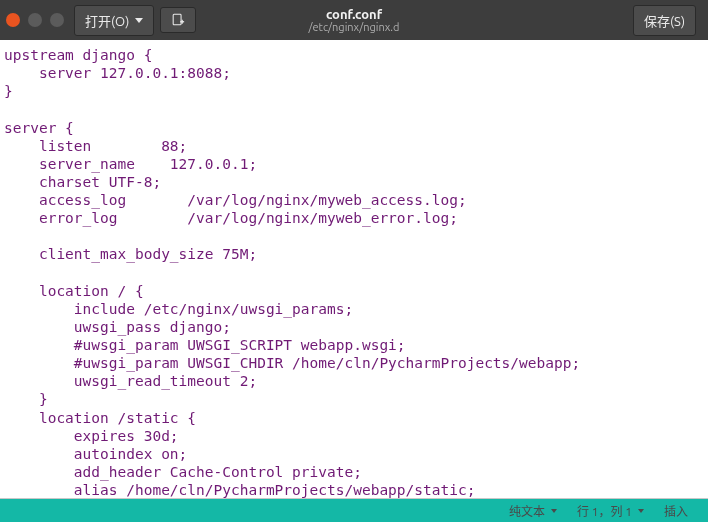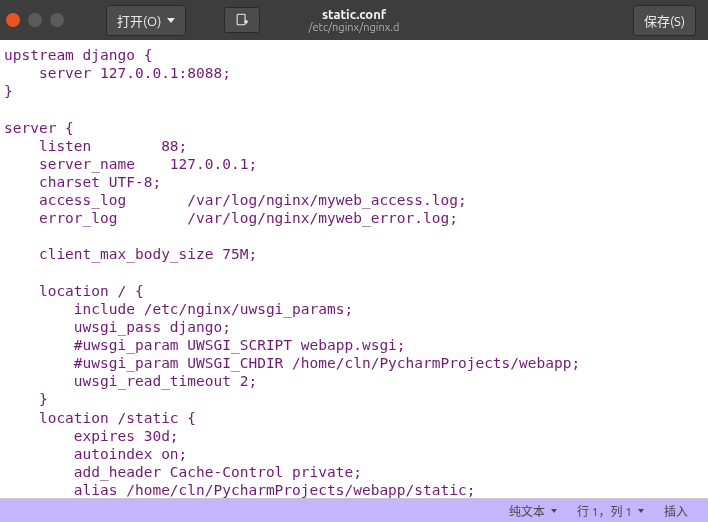--- a/index.html
+++ b/index.html
@@ -14,21 +14,20 @@
       flex-direction: column;
     }
     .titlebar {
       background: #3d3d3d;
       height: 40px;
       display: flex;
       align-items: center;
       color: #dcdcdc;
       padding: 0 6px;
       position: relative;
-      gap: 32px;
     }
     .window-controls {
       display: flex;
       gap: 8px;
       margin-right: 10px;
     }
     .wc {
       width: 14px;
       height: 14px;
       border-radius: 50%;
@@ -76,21 +75,21 @@
       font-family: "DejaVu Sans Mono", "Liberation Mono", monospace;
       font-size: 14.5px;
       line-height: 1.25;
       color: #701a75;
       white-space: pre;
       overflow: hidden;
     }
     .statusbar {
       height: 24px;
       border-top: 1px solid #c8c8c8;
-      background: #c4b5fd;
+      background: #14b8a6;
       display: flex;
       align-items: center;
       font-size: 12px;
       color: #4a4a4a;
       padding: 0 10px;
     }
     .sb-spacer { flex: 1; }
     .sb-item { margin: 0 10px; display: flex; align-items: center; gap: 3px; }
     .sb-tri {
       width: 0; height: 0;
@@ -115,21 +114,21 @@
     <span class="tri-down"></span>
   </div>
   <div class="toolbar-btn new-tab-icon">
     <svg viewBox="0 0 16 16">
       <rect x="2.5" y="1.5" width="9" height="12" rx="1" fill="none" stroke="#eaeaea" stroke-width="1.2"></rect>
       <line x1="10.5" y1="10" x2="15" y2="10" stroke="#eaeaea" stroke-width="1.5"></line>
       <line x1="12.75" y1="7.75" x2="12.75" y2="12.25" stroke="#eaeaea" stroke-width="1.5"></line>
     </svg>
   </div>
   <div class="title-center">
-    <div class="title-main">static.conf</div>
+    <div class="title-main">conf.conf</div>
     <div class="title-sub">/etc/nginx/nginx.d</div>
   </div>
   <div class="toolbar-btn save-btn">
     <span>保存(S)</span>
   </div>
 </div>
 
 <div class="editor">upstream django {
     server 127.0.0.1:8088;
 }

